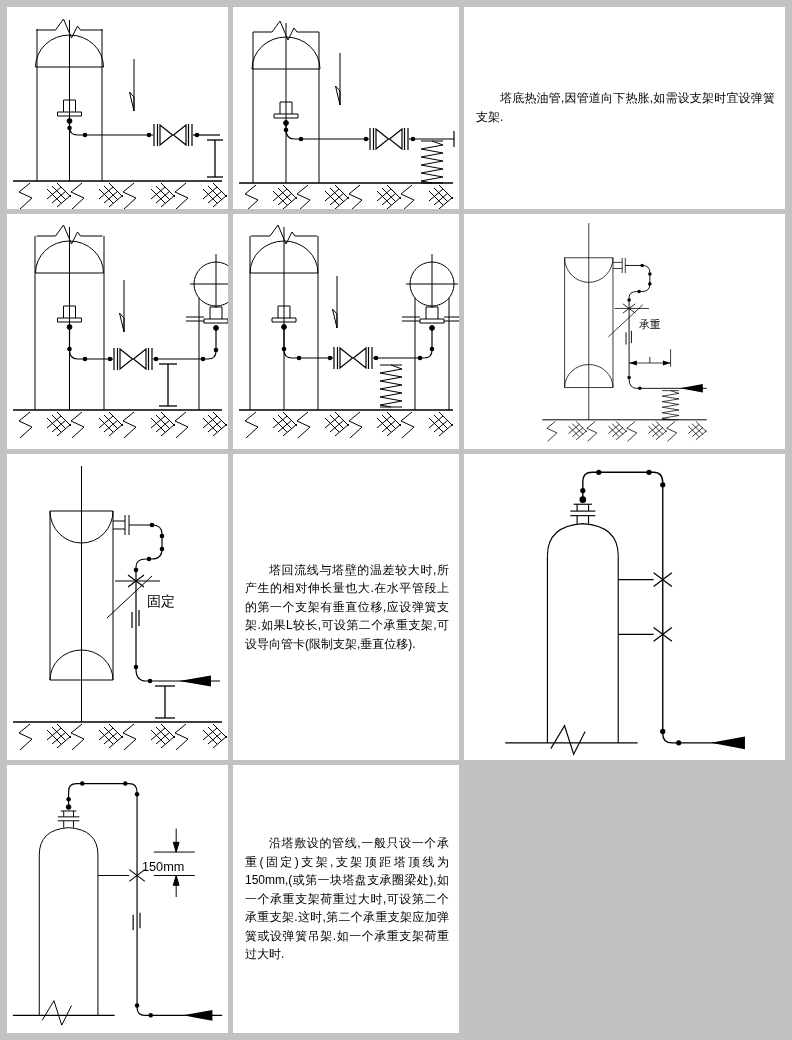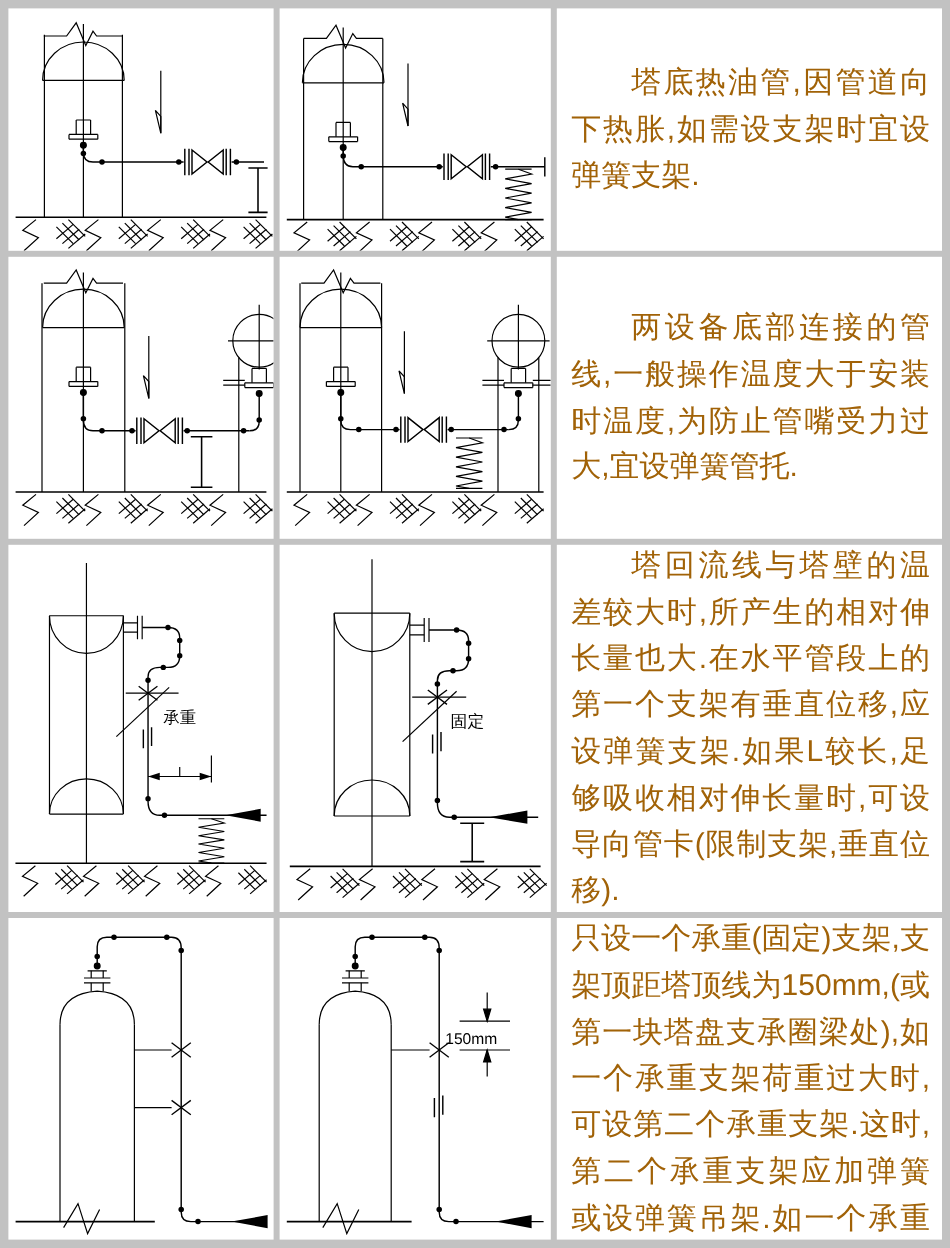--- a/index.html
+++ b/index.html
@@ -6,22 +6,22 @@
   #sheet{
     width:792px;height:1040px;box-sizing:border-box;background:#c2c2c2;
     display:grid;padding:7px;gap:5px;
     grid-template-columns:221px 226px 1fr;
     grid-template-rows:202px 235px 306px 1fr;
   }
   .cell{background:#ffffff;overflow:hidden;position:relative;}
   .cell svg{display:block;width:100%;height:100%;}
   .note-cell{display:flex;align-items:center;}
   .note{
-    margin:0;padding:4px 10px 4px 12px;color:#a16207;
-    font-size:25px;line-height:1.55;text-align:justify;text-indent:2em;
+    margin:0;padding:4px 10px 4px 12px;color:#000000;
+    font-size:12px;line-height:1.55;text-align:justify;text-indent:2em;
     font-family:"Liberation Sans","DejaVu Sans",sans-serif;
   }
   svg text{font-family:"Liberation Sans","DejaVu Sans",sans-serif;fill:#000;}
   .defs-holder{position:absolute;width:0;height:0;overflow:hidden;}
 </style>
 </head>
 <body>
 
 <svg class="defs-holder" xmlns="http://www.w3.org/2000/svg" aria-hidden="true">
   <defs>
@@ -243,23 +243,20 @@
       <g>
         <line x1="6" y1="196" x2="220" y2="196" stroke="#000" stroke-width="1.3"></line>
         <use href="#hatch-pair" x="10" y="198"></use>
           <use href="#hatch-pair" x="62" y="198"></use>
         <use href="#hatch-pair" x="114" y="198"></use>
           <use href="#hatch-pair" x="166" y="198"></use>
       </g>
     </svg>
   </div>
 
-  <div class="cell note-cell">
-    <p class="note">两设备底部连接的管线,一般操作温度大于安装时温度,为防止管嘴受力过大,宜设弹簧管托.</p>
-  </div>
 
   <div class="cell">
     <svg viewBox="0 0 226 306" xmlns="http://www.w3.org/2000/svg">
       <g stroke="#000" stroke-width="1" fill="none">
         <line x1="35" y1="57" x2="35" y2="226"></line>
           <line x1="98" y1="57" x2="98" y2="226"></line>
         <line x1="35" y1="57" x2="98" y2="57"></line>
           <line x1="35" y1="226" x2="98" y2="226"></line>
         <path d="M35,57 A31.5,32 0 0 0 98,57"></path>
         <path d="M35,226 A31.5,30 0 0 1 98,226"></path>
@@ -359,21 +356,21 @@
         <line x1="6" y1="268" x2="215" y2="268" stroke="#000" stroke-width="1.3"></line>
         <use href="#hatch-pair" x="10" y="270"></use>
           <use href="#hatch-pair" x="62" y="270"></use>
         <use href="#hatch-pair" x="114" y="270"></use>
           <use href="#hatch-pair" x="166" y="270"></use>
       </g>
     </svg>
   </div>
 
   <div class="cell note-cell">
-    <p class="note">塔回流线与塔壁的温差较大时,所产生的相对伸长量也大.在水平管段上的第一个支架有垂直位移,应设弹簧支架.如果L较长,足够吸收相对伸长量时,可设导向管卡(限制支架,垂直位移).</p>
+    <p class="note">塔回流线与塔壁的温差较大时,所产生的相对伸长量也大.在水平管段上的第一个支架有垂直位移,应设弹簧支架.如果L较长,可设第二个承重支架,可设导向管卡(限制支架,垂直位移).</p>
   </div>
 
   <div class="cell">
     <svg viewBox="0 0 221 268" xmlns="http://www.w3.org/2000/svg">
       <g stroke="#000" stroke-width="1" fill="none">
         <line x1="43" y1="89" x2="43" y2="253"></line>
           <line x1="105" y1="89" x2="105" y2="253"></line>
         <path d="M43,89 Q43,63 74,61 Q105,63 105,89"></path>
         <use href="#nozzle-up" x="74" y="61"></use>
         <path d="M46,258 L58,238 L66,263 L76,243"></path>

